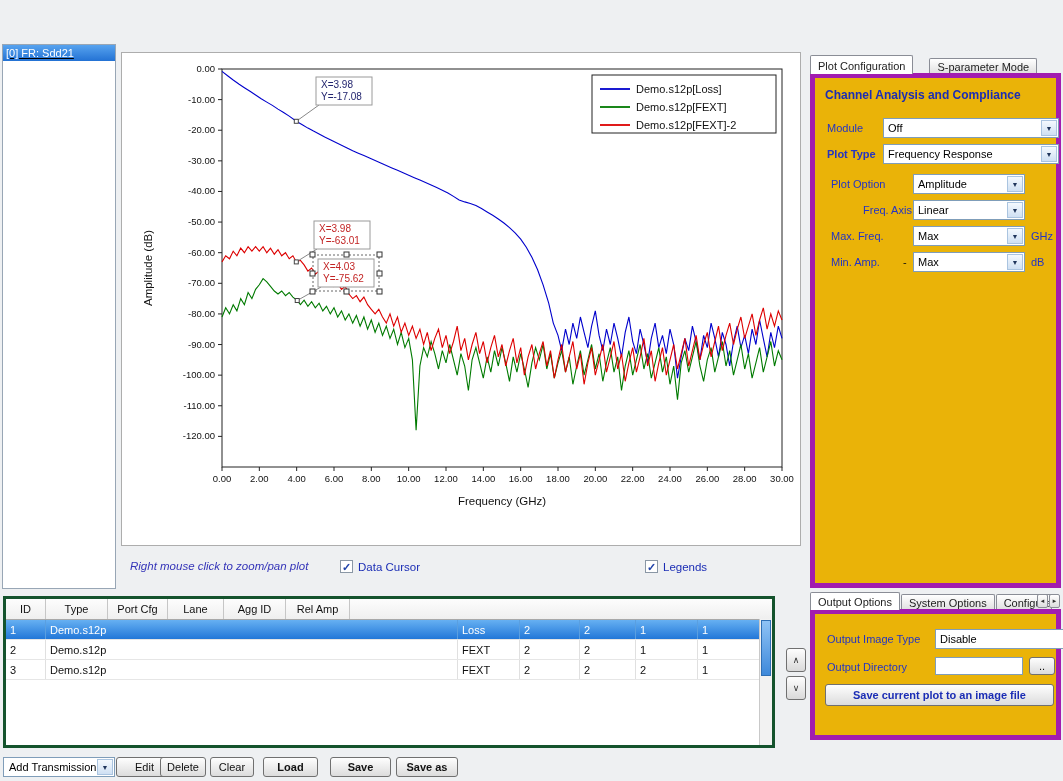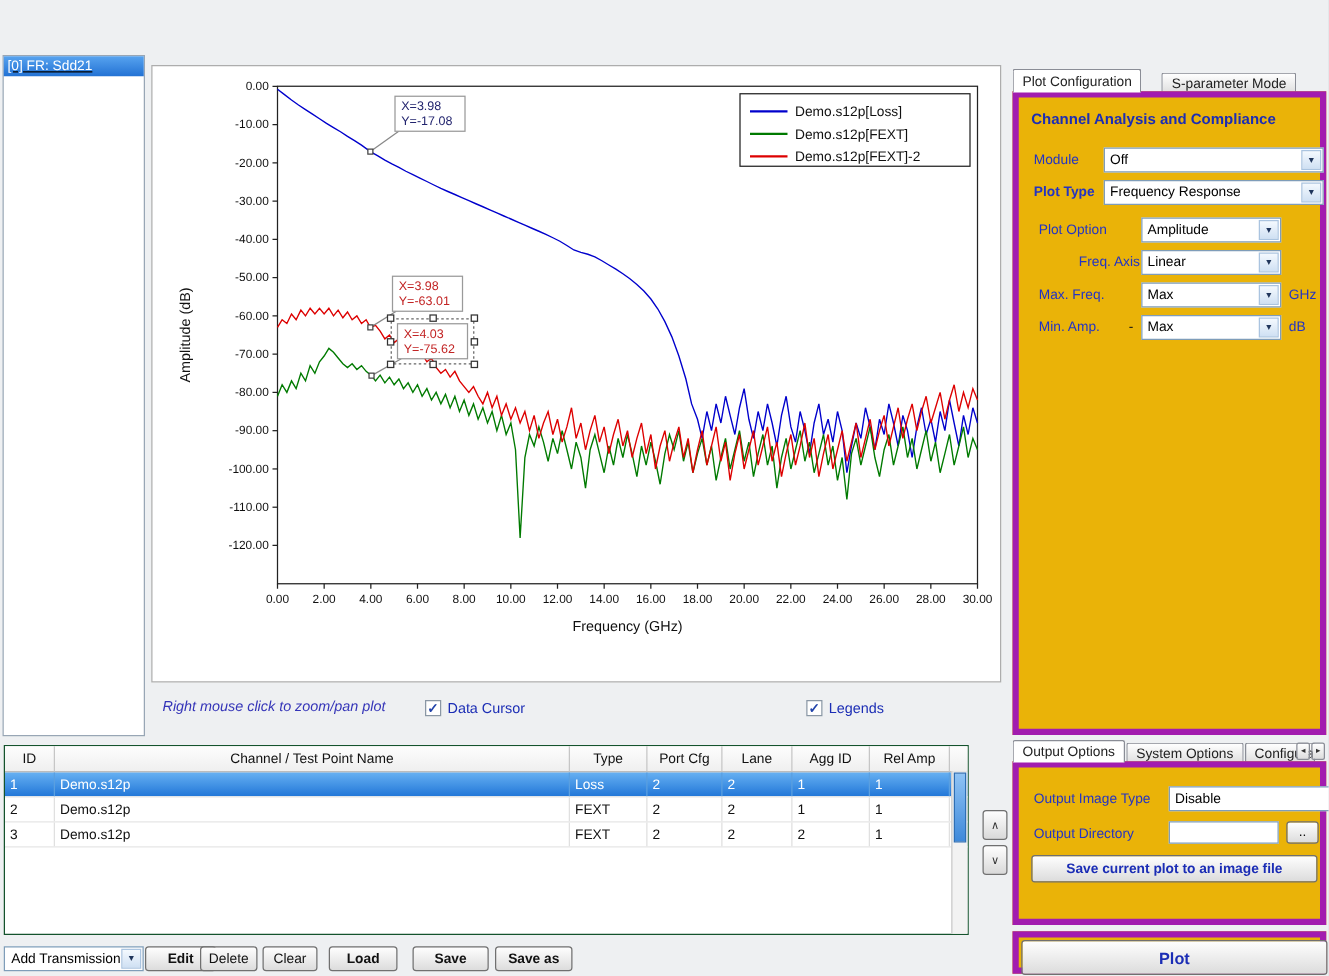--- a/index.html
+++ b/index.html
@@ -28,21 +28,21 @@
   svg{font-family:"Liberation Sans",sans-serif;}
 
   .hint{position:absolute;left:130px;top:560px;font-style:italic;color:#3434b8;font-size:11.5px;}
   .cb{position:absolute;display:flex;align-items:center;gap:5px;}
   .cb .box{width:13px;height:13px;background:#fff;border:1px solid #8a97a5;color:#2244aa;
            font-size:11px;line-height:12px;text-align:center;font-weight:bold;box-sizing:border-box;}
   .cb .lbl{font-weight:normal;color:#1b2db5;font-size:11.5px;}
 
   
   .table{position:absolute;left:3px;top:596px;width:772px;height:152px;background:#fff;
-         border:1px solid #14532d;box-sizing:border-box;}
+         border:3px solid #14532d;box-sizing:border-box;}
   .t-head{display:flex;height:20px;background:linear-gradient(#fdfdfd,#efefef);
           border-bottom:1px solid #a8a8a8;}
   .th{font-size:11px;display:flex;align-items:center;justify-content:center;
       border-right:1px solid #c6c6c6;box-sizing:border-box;color:#111;}
   .t-row{display:flex;height:19px;border-bottom:1px solid #e6e6e6;}
   .td{font-size:11px;display:flex;align-items:center;padding-left:4px;
       border-right:1px solid #e0e0e0;box-sizing:border-box;color:#111;}
   .t-row.selected{background:linear-gradient(180deg,#66b0f2,#2277d8);}
   .t-row.selected .td{color:#fff;border-right-color:#5a9fe0;}
   .c0{width:40px}.c1{width:412px}.c2{width:62px}.c3{width:60px}.c4{width:56px}.c5{width:62px}.c6{width:64px}
@@ -211,21 +211,20 @@
     <span class="lbl">Data Cursor</span>
   </div>
   <div class="cb" style="left:645px;top:560px;">
     <span class="box">✓</span>
     <span class="lbl">Legends</span>
   </div>
 
   <div class="table">
     <div class="t-head">
       <div class="th c0">ID</div>
-      <div class="th c1">Channel / Test Point Name</div>
       <div class="th c2">Type</div>
       <div class="th c3">Port Cfg</div>
       <div class="th c4">Lane</div>
       <div class="th c5">Agg ID</div>
       <div class="th c6">Rel Amp</div>
     </div>
     <div class="t-row selected">
       <div class="td c0">1</div>
       <div class="td c1">Demo.s12p</div>
       <div class="td c2">Loss</div>
@@ -257,21 +256,21 @@
       </div>
   </div>
 
   <div class="ud" style="top:648px;">∧</div>
   <div class="ud" style="top:676px;">∨</div>
 
   <div class="add-combo">
     <span>Add Transmission</span>
     <span class="arr">▼</span>
   </div>
-  <div class="btn" style="left:116px;top:757px;width:57px;font-weight:bold;">Edit</div>
+  <div class="btn" style="left:116px;top:757px;width:57px;">Edit</div>
   <div class="btn" style="left:160px;top:757px;width:46px;">Delete</div>
   <div class="btn" style="left:210px;top:757px;width:44px;">Clear</div>
   <div class="btn bold" style="left:263px;top:757px;width:55px;">Load</div>
   <div class="btn bold" style="left:330px;top:757px;width:61px;">Save</div>
   <div class="btn bold" style="left:396px;top:757px;width:62px;">Save as</div>
 
   <div class="tabs-row" style="left:810px;top:55px;width:251px;height:19px;gap:15px;">
     <div class="tab active">Plot Configuration</div>
     <div class="tab">S-parameter Mode</div>
   </div>
@@ -331,17 +330,14 @@
     <div class="combo" style="left:120px;top:15px;width:148px;">
       <span class="val">Disable</span>
       <span class="arr">▼</span>
     </div>
     <div class="plabel" style="left:12px;top:47px;">Output Directory</div>
     <input class="textbox" style="left: 120px; top: 43px; width: 88px; position: absolute;" value="">
     <div class="btn" style="left:214px;top:43px;width:26px;height:18px;">..</div>
     <div class="btn bold" style="left:10px;top:70px;width:229px;height:22px;color:#1b2db5;">Save current plot to an image file</div>
   </div>
 
-  <div class="panel" style="left:810px;top:745px;width:251px;height:34px;">
-    <div class="btn bold" style="left:2px;top:2px;width:245px;height:28px;font-size:13px;color:#1b2db5;">Plot</div>
-  </div>
 
 </div>
 
 </body></html>

